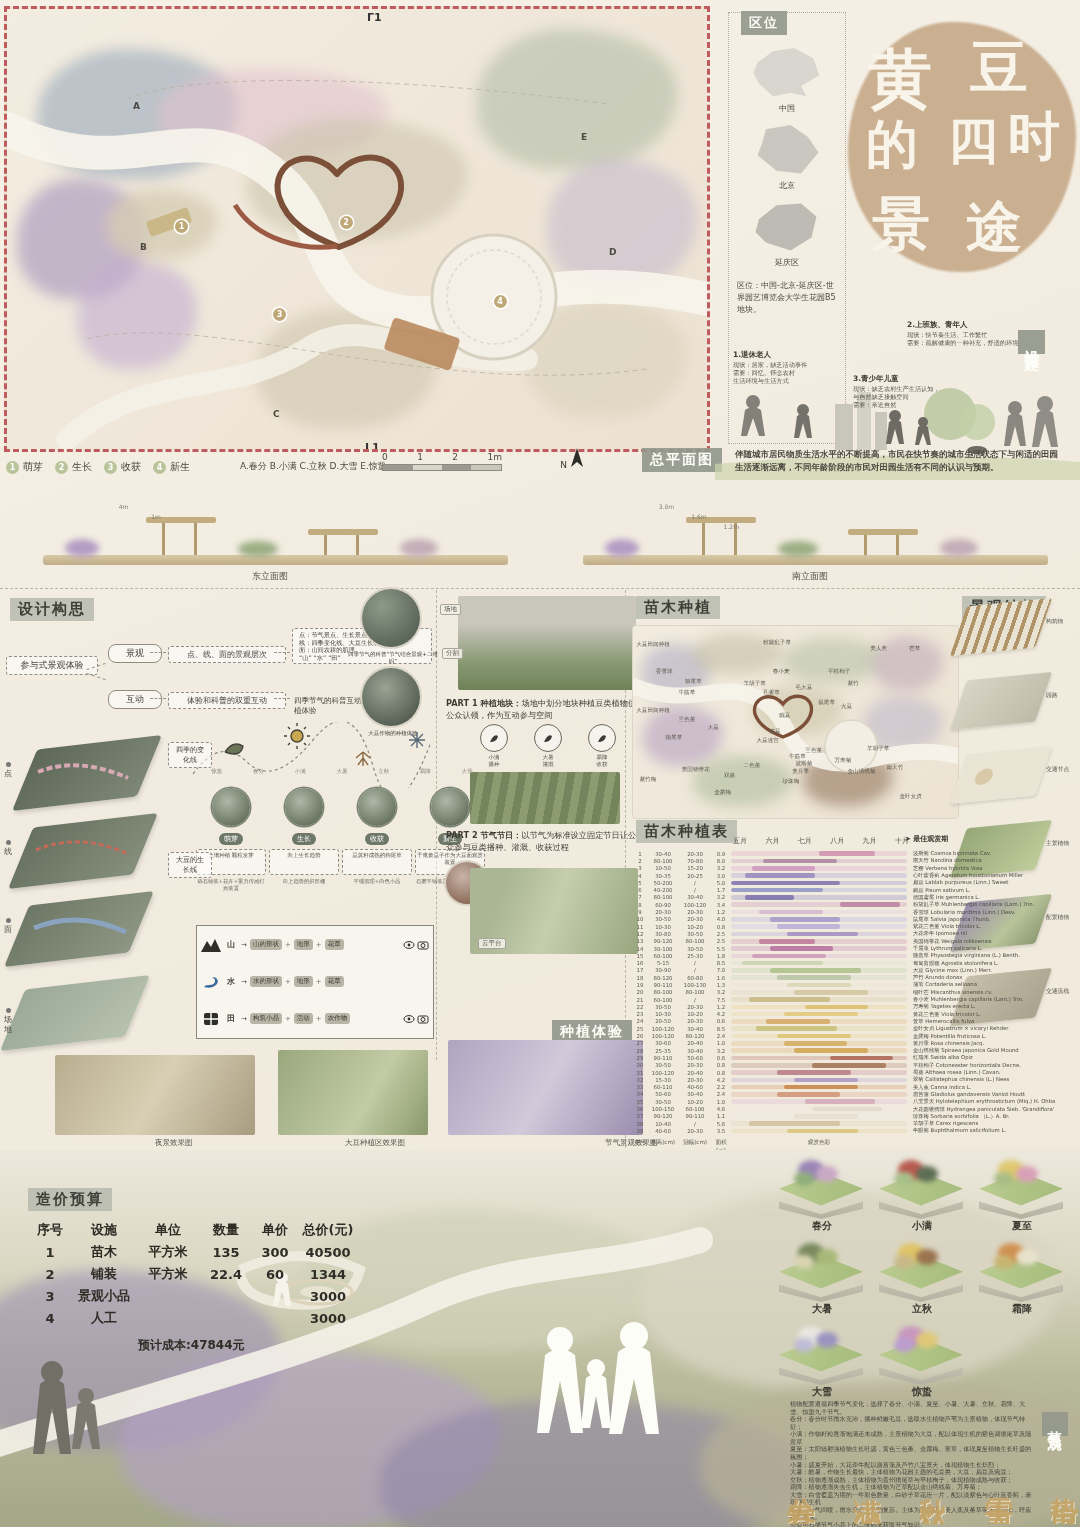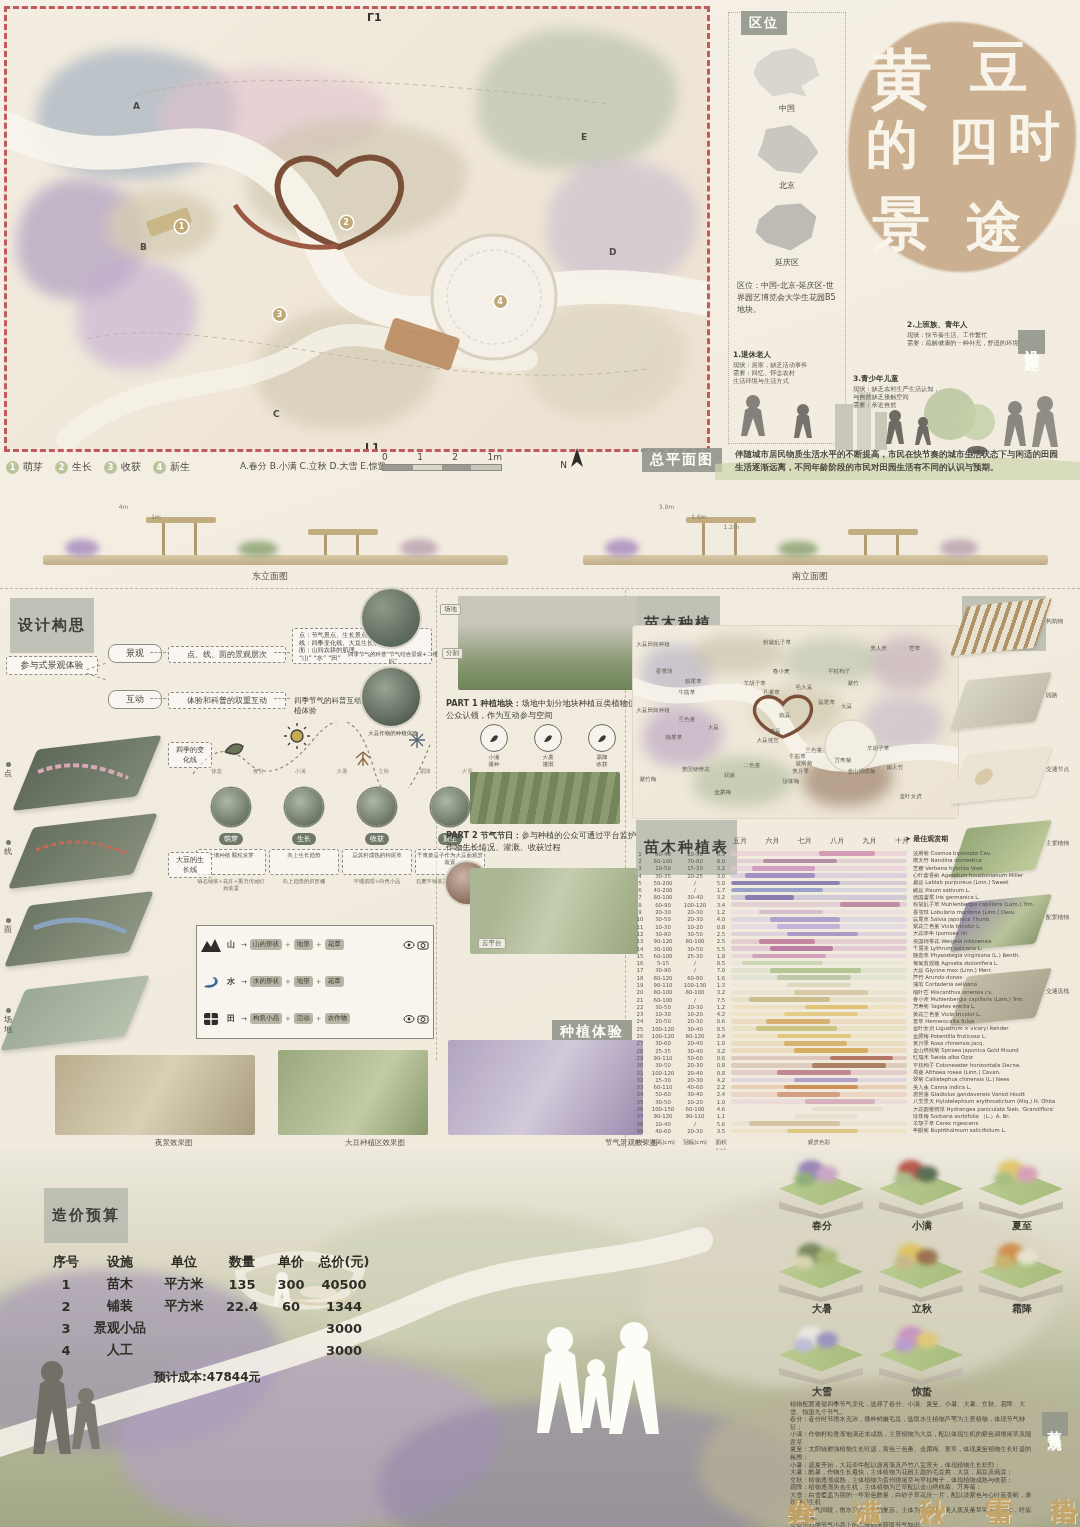--- a/index.html
+++ b/index.html
@@ -1,21 +1,21 @@
 <!DOCTYPE html>
 <html><head>
 <meta charset="utf-8">
 <style>
   html,body{margin:0;padding:0;background:#e9e4d8;font-family:"DejaVu Sans","Liberation Sans",sans-serif;}
   #poster{position:relative;width:1080px;height:1527px;margin:0 auto;overflow:hidden;
     background:linear-gradient(160deg,#f6f1e7 0%,#f2ece0 40%,#efe8da 100%);}
   .abs{position:absolute;}
   .blob{position:absolute;filter:blur(7px);opacity:.75;border-radius:48% 60% 52% 44%/55% 46% 58% 45%;}
   .lbl{position:absolute;font-weight:bold;color:#40403a;background:rgba(178,182,170,.78);
-    padding:18px 8px;letter-spacing:2px;}
+    padding:2px 8px;letter-spacing:2px;}
   .lbl-inv{position:absolute;font-weight:bold;color:#fdfdf8;background:rgba(148,152,140,.92);
     padding:3px 8px;letter-spacing:2px;}
   .vert{writing-mode:vertical-rl;text-orientation:upright;}
   .dash-v{position:absolute;border-left:1px dashed #b9b4a6;}
   .dash-h{position:absolute;border-top:1px dashed #b9b4a6;}
   
   #plan{left:4px;top:6px;width:700px;height:440px;border:3px dashed #c05a5c;
     background:linear-gradient(135deg,#f3ede1,#efe6d8 55%,#ece2d2);overflow:hidden;}
   .mark-circ{position:absolute;width:13px;height:13px;border-radius:50%;background:#bfa878;color:#fff;
     font-size:8px;font-weight:bold;display:flex;align-items:center;justify-content:center;box-shadow:0 0 0 1.5px #fff;}
@@ -94,21 +94,21 @@
   .ptr .n{width:14px;} .ptr .h{width:32px;} .ptr .w{width:32px;} .ptr .a{width:20px;}
   .ptr .bar{position:relative;width:176px;height:4.6px;border-radius:2px;overflow:hidden;background:rgba(255,255,255,.35);}
   .ptr .bar i{position:absolute;top:0;bottom:0;left:0;right:0;}
   .ptr .bar .pk{border-radius:2px;}
   .ptr .nm{font-size:5.3px;color:#4e4c44;white-space:nowrap;padding-left:6px;}
   #pt-months{left:733px;top:836px;width:176px;display:flex;justify-content:space-between;font-size:7px;color:#55534a;}
   #pt-best{left:905px;top:834px;font-size:7px;font-weight:bold;color:#3c3a32;}
   #pt-footer{left:633px;top:1139px;width:447px;display:flex;font-size:5.6px;color:#55534a;}
   #pt-footer span{text-align:center;}
   
-  #budget{left:28px;top:1188px;width:330px;color:#2e2d26;z-index:3;margin-left:16px;}
+  #budget{left:28px;top:1188px;width:330px;color:#2e2d26;z-index:3;}
   .b-head,.li-budget-rows{display:flex;font-size:13px;font-weight:bold;height:22px;align-items:center;}
   .b-head span,.li-budget-rows span{text-align:center;}
   .bc0{width:44px;} .bc1{width:64px;} .bc2{width:64px;} .bc3{width:52px;} .bc4{width:46px;} .bc5{width:60px;}
   #b-total{margin-top:8px;margin-left:110px;font-size:12px;font-weight:bold;}
   
   #bottom{left:0;top:1150px;width:1080px;height:377px;overflow:hidden;
     background:linear-gradient(#ece8dc 0%,#dcd8c4 30%,#b9bb9c 60%,#a3a788 100%);}
   
   #seasons{left:772px;top:1152px;width:300px;height:250px;display:grid;grid-template-columns:repeat(3,1fr);
     grid-auto-rows:83px;z-index:3;}
@@ -496,21 +496,21 @@
       <div class="li-part2-icons">
         <div class="p2c">
           <svg width="14" height="14" viewBox="0 0 14 14">
             <path d="M3,11 q4,-9 8,-6 q-1,6 -8,6" fill="#3c3a32"></path>
           </svg>
         </div>
         <div class="p2t">霜降<br>收获</div>
       </div>
     </div>
   <div class="part-img" style="left:470px;top:772px;width:150px;height:52px;background:repeating-linear-gradient(100deg,#74845c 0 8px,#8c9c70 8px 16px);"></div>
-  <div class="part-cap" style="left:446px;top:830px;width:196px;"><b>PART 2 节气节日：</b><span>参与种植的公众可通过平台监护作物生长情况、灌溉、收获过程</span></div>
+  <div class="part-cap" style="left:446px;top:830px;width:196px;"><b>PART 2 节气节日：</b><span>以节气为标准设立固定节日让公众参与豆类播种、灌溉、收获过程</span></div>
   <div class="circ-img" style="left:446px;top:862px;width:42px;height:42px;background:radial-gradient(circle at 40% 35%,#c9b4a8,#8a6a58 75%);"></div>
   <div class="part-img" style="left:470px;top:868px;width:168px;height:86px;background:linear-gradient(110deg,#aab694 20%,#c5cdae 50%,#98a67e);"></div>
   <div class="ptag" style="left:478px;top:938px;">云平台</div>
   <div class="lbl-inv" style="left:552px;top:1020px;font-size:14px;">种植体验</div>
 
   <div class="part-img" style="left:55px;top:1055px;width:200px;height:80px;background:linear-gradient(120deg,#b9ad8e,#d8cfb4 50%,#a89c80);"></div>
   <div class="part-img" style="left:278px;top:1050px;width:150px;height:85px;background:linear-gradient(120deg,#9aa87e,#c2cba4 60%,#8a986c);"></div>
   <div class="part-img" style="left:448px;top:1040px;width:195px;height:95px;background:linear-gradient(120deg,#b0a4c0,#d2c9da 50%,#9a8cae);"></div>
   <div class="abs" style="left:0;top:1138px;width:700px;height:12px;">
       <span class="abs" style="left:155px;top:0;font-size:7.5px;color:#55534a;">夜景效果图</span>

